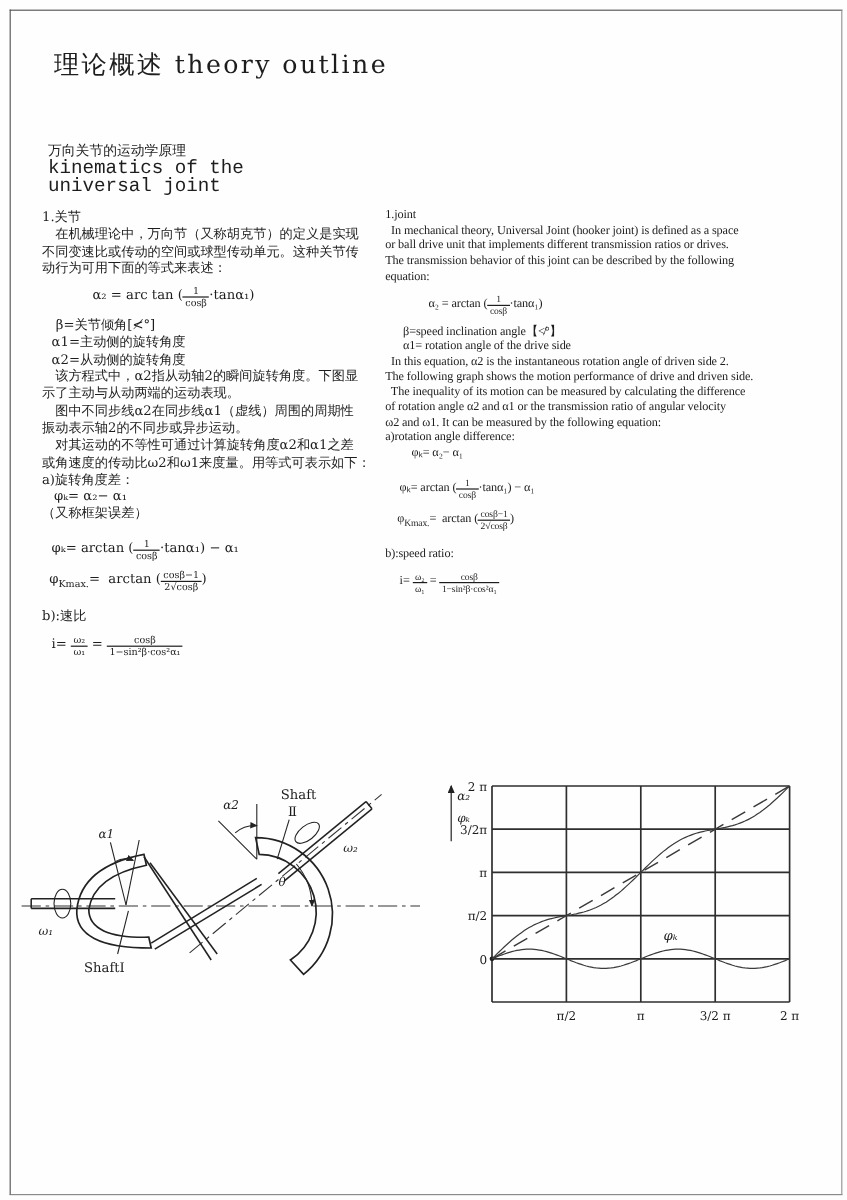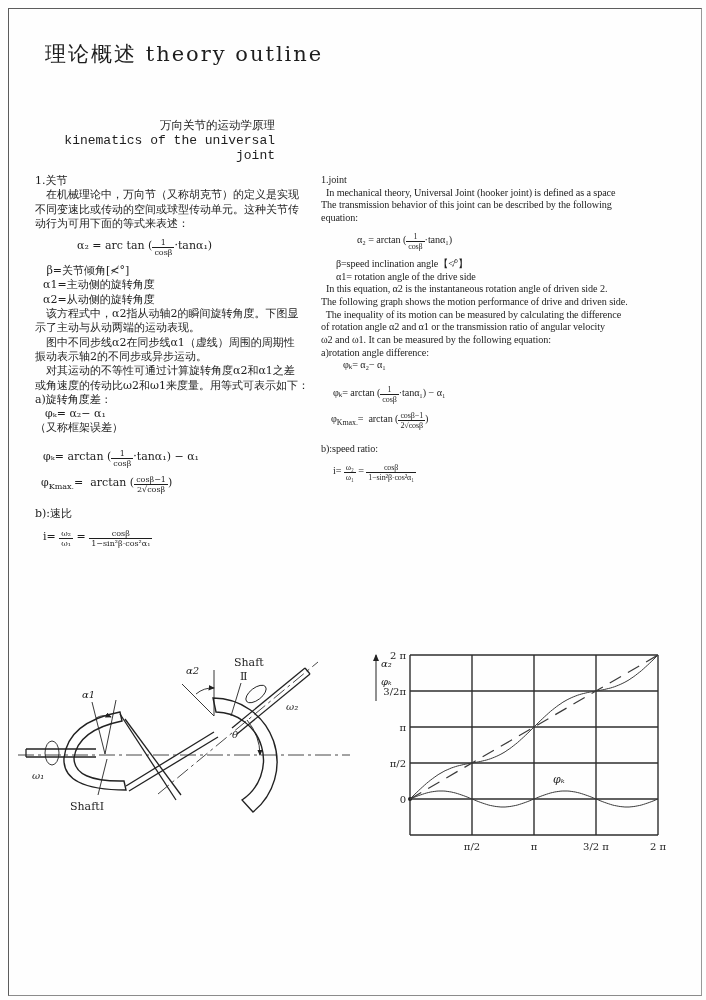--- a/index.html
+++ b/index.html
@@ -1,23 +1,23 @@
 <!DOCTYPE html>
 <html><head>
 <meta charset="utf-8">
 <style>
   html,body{margin:0;padding:0;background:#e8e8e8;}
   .page{position:relative;width:706px;height:1000px;background:#fefefe;overflow:hidden;
         color:#1d1d1d;font-family:"DejaVu Serif","Liberation Serif",serif;}
   .frame{position:absolute;left:8px;top:8px;width:692px;height:986px;
          border:1px solid #5c5c5c;border-right-color:#999;border-bottom-color:#8b8b8b;}
   .doc-title{position:absolute;left:45px;top:40px;font-size:21px;letter-spacing:2px;white-space:pre;}
-  .subtitle{position:absolute;left:40px;top:118px;width:235px;text-align:right;
+  .subtitle{position:absolute;left:40px;top:118px;width:235px;text-align:left;
             font-size:11.5px;line-height:15px;}
-  .subtitle .en{font-family:"Liberation Mono","DejaVu Sans Mono",monospace;font-size:13px;}
+  .subtitle .en{font-family:"Liberation Mono","DejaVu Sans Mono",monospace;font-size:16px;}
   .col{position:absolute;top:174px;}
   .col-left{left:35px;width:287px;font-size:11px;line-height:14.3px;}
   .col-right{left:321px;width:380px;font-size:10.2px;line-height:12.7px;
              font-family:Liberation Serif, serif;letter-spacing:-0.1px;}
   .ln{white-space:pre;}
   .eq{white-space:pre;margin:7px 0;}
   .frac{display:inline-block;vertical-align:-6px;text-align:center;font-size:8px;line-height:9px;}
   .frac .num{display:block;border-bottom:1px solid #1d1d1d;padding:0 2px;}
   .frac .den{display:block;padding:0 2px;}
   sub{font-size:8px;}
@@ -73,20 +73,21 @@
     <div class="eq ml6"><span>φ</span><sub>Kmax.</sub><span>=  arctan (</span><span class="frac"><span class="num">cosβ−1</span><span class="den">2√cosβ</span></span><span>)</span></div>
     <div class="gap"></div>
     <div class="ln">b):速比</div>
     <div class="eq ml8"><span>i= </span><span class="frac"><span class="num">ω₂</span><span class="den">ω₁</span></span><span> = </span><span class="frac"><span class="num">cosβ</span><span class="den">1−sin²β·cos²α₁</span></span></div>
   </div>
 
   <div class="col col-right">
     <div class="ln">1.joint</div>
     <div>
         <div class="ln">  In mechanical theory, Universal Joint (hooker joint) is defined as a space</div>
+        <div class="ln">or ball drive unit that implements different transmission ratios or drives.</div>
         <div class="ln">The transmission behavior of this joint can be described by the following</div>
         <div class="ln">equation:</div>
       </div>
     <div class="eq ml36"><span>α₂ = arctan (</span><span class="frac"><span class="num">1</span><span class="den">cosβ</span></span><span>·tanα₁)</span></div>
     <div class="ml10">
         <div class="ln">  β=speed inclination angle【≮°】</div>
         <div class="ln">  α1= rotation angle of the drive side</div>
       </div>
     <div>
         <div class="ln">  In this equation, α2 is the instantaneous rotation angle of driven side 2.</div>

